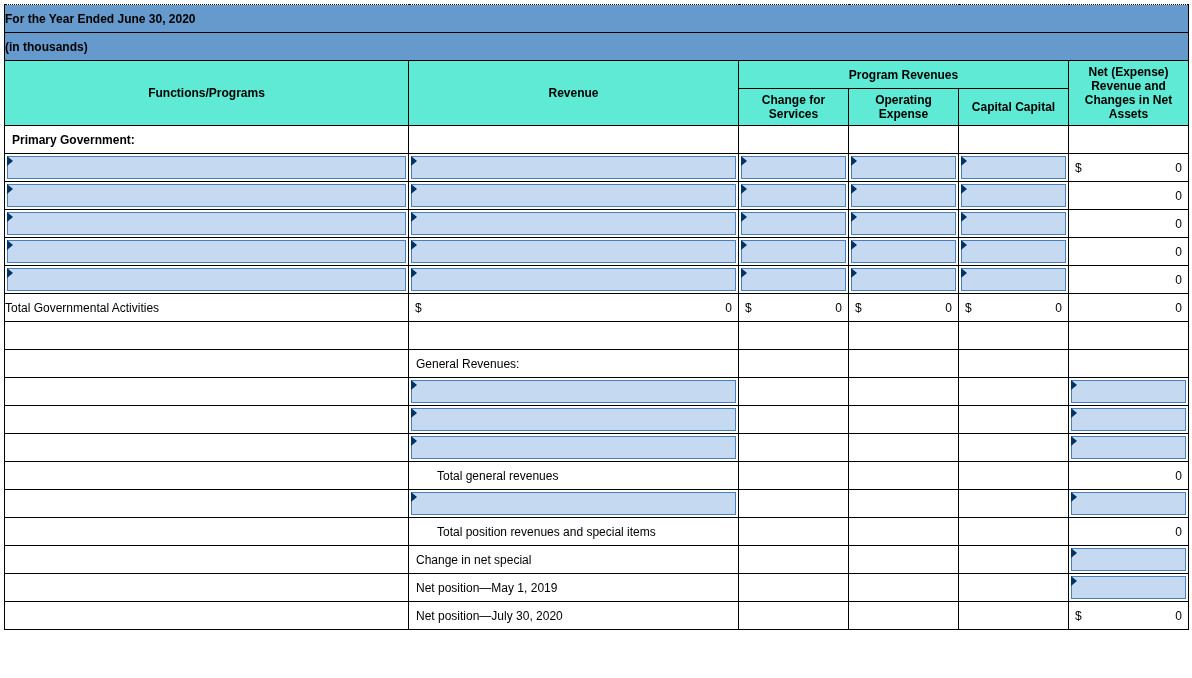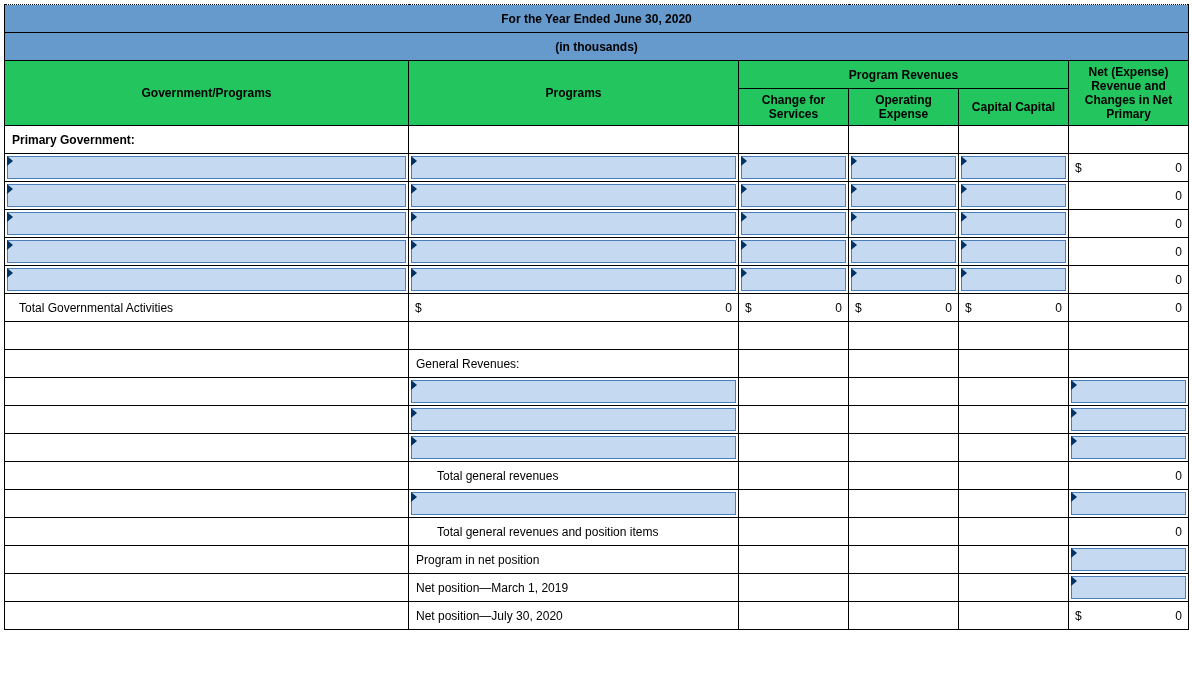--- a/index.html
+++ b/index.html
@@ -18,38 +18,36 @@
   }
   td, th {
     border: 1px solid #000;
     padding: 0;
     height: 28px;
     vertical-align: middle;
     font-weight: normal;
   }
   .title-row td {
     background: #6699cc;
-    text-align: center;
     font-weight: bold;
     border-top: 1px dotted #000;
   }
   .sub-row td {
     background: #6699cc;
-    text-align: center;
     font-weight: bold;
   }
   .hdr {
-    background: #22c55e;
+    background: #5eead4;
     text-align: center;
     font-weight: bold;
     font-size: 12px;
     padding: 4px 2px;
   }
   .lbl { padding-left: 7px; }
-  .lbl2 { padding-left: 14px; }
+  .lbl2 { }
   .lbl3 { padding-left: 28px; }
   .dollar { display:inline-block; width:16px; text-align:left; float:left; padding-left:6px;}
   .inp {
     position: relative;
     padding: 0;
   }
   .inp-box {
     position: absolute;
     top: 2px; bottom: 2px; left: 2px; right: 2px;
     background: #c5d9f1;
@@ -91,24 +89,24 @@
 
   <tbody>
       <tr class="title-row">
     <td colspan="6">For the Year Ended June 30, 2020</td>
   </tr>
   <tr class="sub-row">
     <td colspan="6">(in thousands)</td>
   </tr>
 
   <tr>
-    <td class="hdr" rowspan="2">Government/Programs</td>
-    <td class="hdr" rowspan="2">Programs</td>
+    <td class="hdr" rowspan="2">Functions/Programs</td>
+    <td class="hdr" rowspan="2">Revenue</td>
     <td class="hdr" colspan="3">Program Revenues</td>
-    <td class="hdr" rowspan="2">Net (Expense) Revenue and Changes in Net Primary</td>
+    <td class="hdr" rowspan="2">Net (Expense) Revenue and Changes in Net Assets</td>
   </tr>
   <tr>
     <td class="hdr">Change for Services</td>
     <td class="hdr">Operating Expense</td>
     <td class="hdr">Capital Capital</td>
   </tr>
 
   <tr>
     <td class="lbl" style="font-weight:bold">Primary Government:</td>
     <td></td>
@@ -290,41 +288,41 @@
     <td></td>
         <td></td>
         <td></td>
     <td class="inp">
           <div class="inp-box"></div>
         </td>
   </tr>
 
   <tr>
     <td></td>
-    <td class="lbl3">Total general revenues and position items</td>
-    <td></td>
-        <td></td>
-        <td></td>
-    <td class="netcol-val">0</td>
-  </tr>
-
-  <tr>
-    <td></td>
-    <td class="lbl">Program in net position</td>
-    <td></td>
-        <td></td>
-        <td></td>
-    <td class="inp">
-          <div class="inp-box"></div>
-        </td>
-  </tr>
-
-  <tr>
-    <td></td>
-    <td class="lbl">Net position—March 1, 2019</td>
+    <td class="lbl3">Total position revenues and special items</td>
+    <td></td>
+        <td></td>
+        <td></td>
+    <td class="netcol-val">0</td>
+  </tr>
+
+  <tr>
+    <td></td>
+    <td class="lbl">Change in net special</td>
+    <td></td>
+        <td></td>
+        <td></td>
+    <td class="inp">
+          <div class="inp-box"></div>
+        </td>
+  </tr>
+
+  <tr>
+    <td></td>
+    <td class="lbl">Net position—May 1, 2019</td>
     <td></td>
         <td></td>
         <td></td>
     <td class="inp">
           <div class="inp-box"></div>
         </td>
   </tr>
 
   <tr>
     <td></td>

